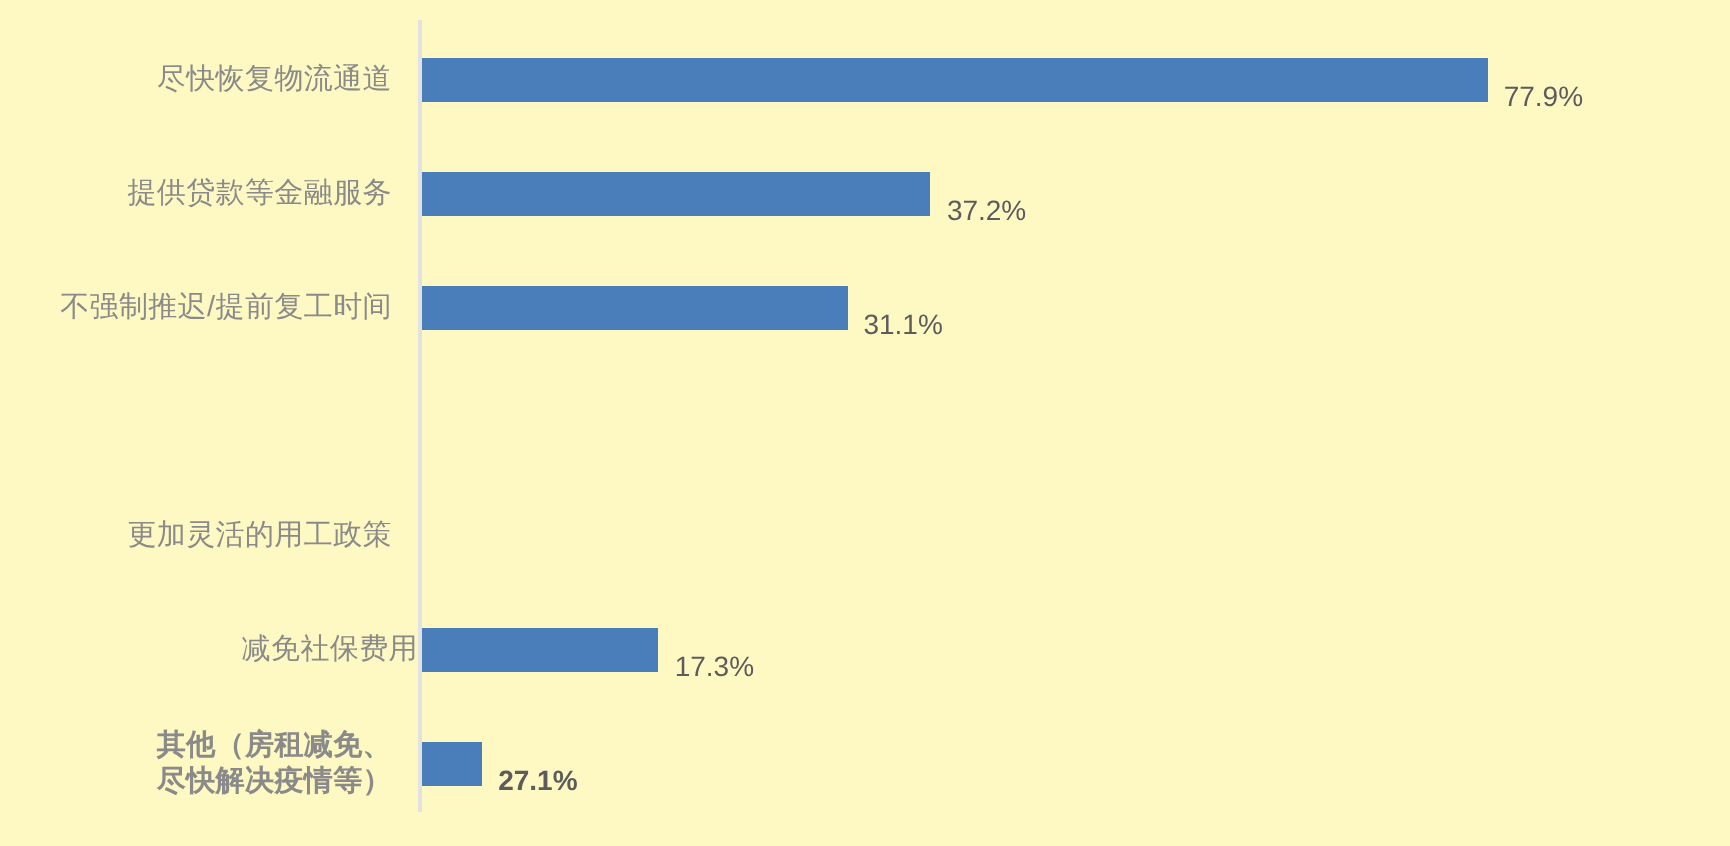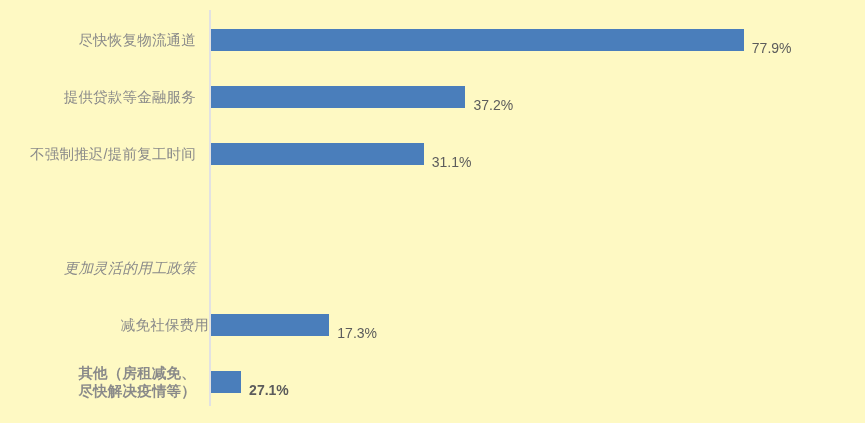--- a/index.html
+++ b/index.html
@@ -103,21 +103,21 @@
 
     <div class="bar-row" style="top:125px;">
       <div class="cat-label" style="color: rgb(138, 138, 138);">不强制推迟/提前复工时间</div>
       <div class="bar-wrap">
         <div class="bar" style="width: 212.724px; background: rgb(74, 126, 187);"></div>
         <div class="bar-value" style="color: rgb(92, 92, 92); text-align: center;">31.1%</div>
       </div>
     </div>
 
 
-    <div class="bar-row" style="top:239px;font-style:italic;">
+    <div class="bar-row" style="top:239px;">
       <div class="cat-label" style="color: rgb(138, 138, 138);">更加灵活的用工政策</div>
     </div>
 
     <div class="bar-row" style="top:296px;padding-left:13px;">
       <div class="cat-label" style="color: rgb(138, 138, 138);">减免社保费用</div>
       <div class="bar-wrap">
         <div class="bar" style="width: 118.332px; background: rgb(74, 126, 187);"></div>
         <div class="bar-value" style="color: rgb(92, 92, 92);">17.3%</div>
       </div>
     </div>

